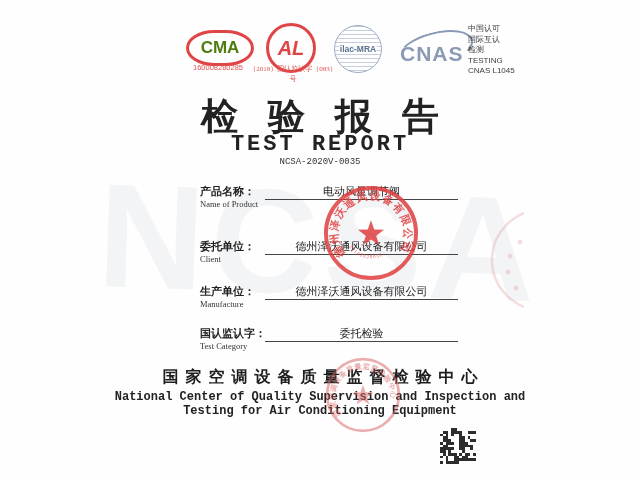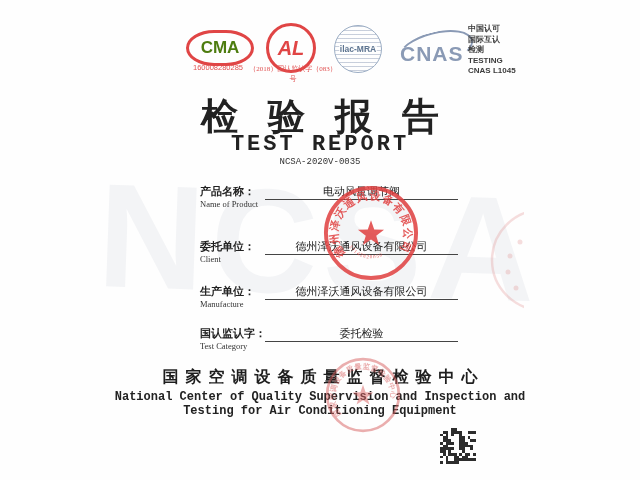--- a/index.html
+++ b/index.html
@@ -28,21 +28,21 @@
     background:repeating-linear-gradient(180deg,rgba(145,160,185,.5) 0 1px,transparent 1px 4px);
     display:flex;align-items:center;justify-content:center;}
   .logo-ilac span{font-family:"Liberation Sans",sans-serif;font-weight:700;font-size:8.5px;color:#5d7490;
     background:rgba(255,255,255,.75);padding:0 1px;}
   .logo-cnas{position:absolute;left:390px;top:30px;width:74px;height:38px;margin-left:8px;}
   .logo-cnas .swoosh{position:absolute;left:0px;top:2px;width:72px;height:30px;border:2.5px solid #8a9ab5;
     border-radius:50%;border-bottom-color:transparent;border-left-color:transparent;transform:rotate(-14deg);}
   .logo-cnas span{position:absolute;left:2px;top:12px;font-family:"Liberation Sans",sans-serif;
     font-weight:900;font-size:21px;letter-spacing:1px;color:#8a9ab5;}
   .accred{position:absolute;left:468px;top:24px;width:70px;
-    font-family:"Liberation Sans",sans-serif;font-size:8px;font-weight:700;color:#3c3c3c;line-height:10.5px;}
+    font-family:"Liberation Sans",sans-serif;font-size:8px;font-weight:400;color:#3c3c3c;line-height:10.5px;}
 
   
   .title-zh{position:absolute;left:0;top:92px;width:640px;text-align:center;
     font-size:37px;font-weight:700;letter-spacing:30px;padding-left:30px;box-sizing:border-box;color:#222;}
   .title-en{position:absolute;left:0;top:132px;width:640px;text-align:center;
     font-family:"Liberation Mono","DejaVu Sans Mono",monospace;font-size:22px;font-weight:600;letter-spacing:3px;color:#222;}
   .report-no{position:absolute;left:0;top:157px;width:640px;text-align:center;
     font-family:"Liberation Mono","DejaVu Sans Mono",monospace;font-size:9px;color:#333;}
 
   

